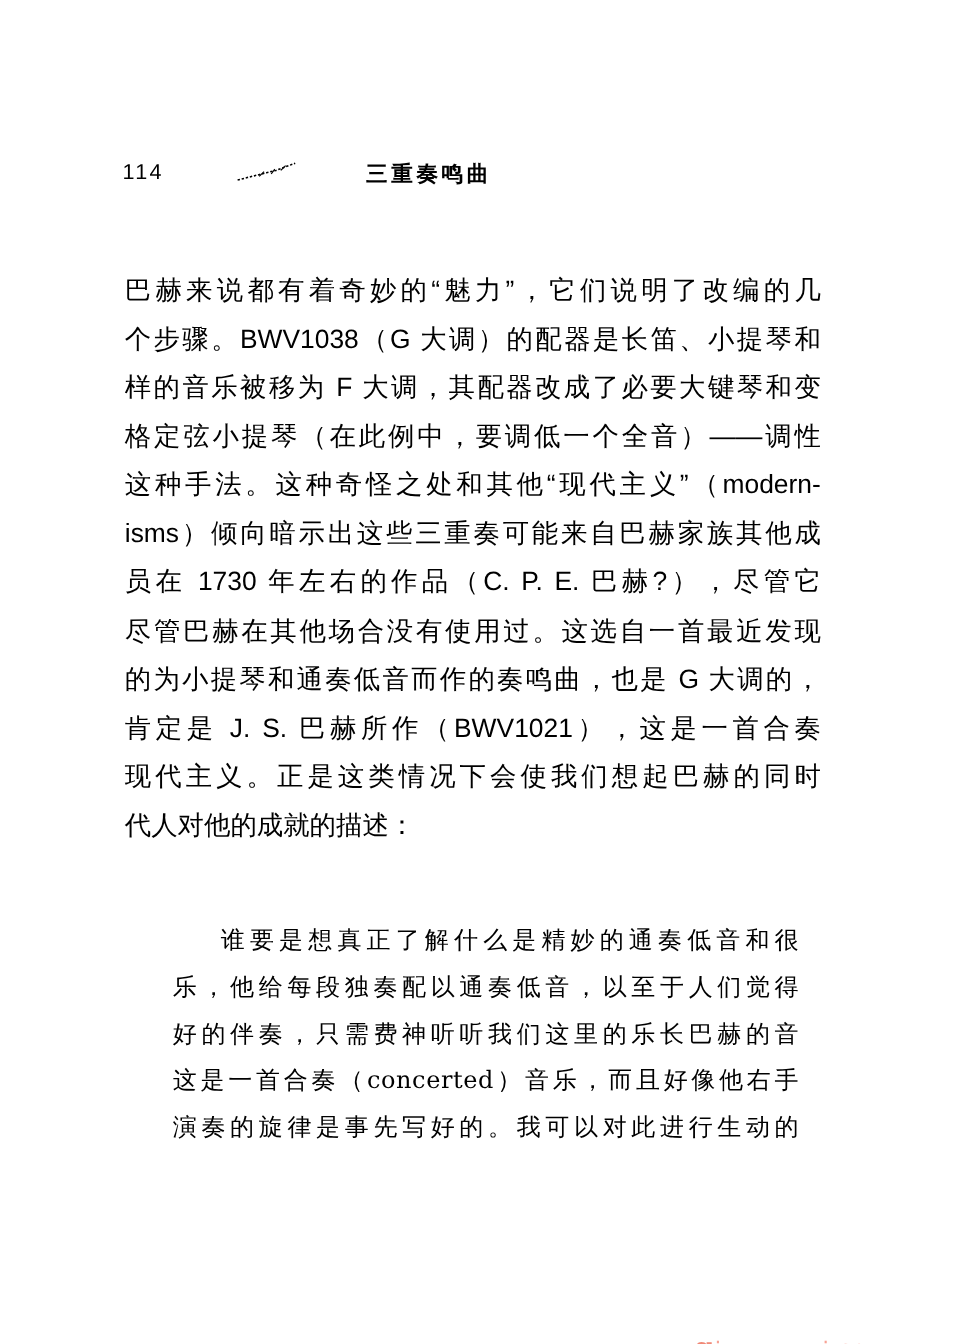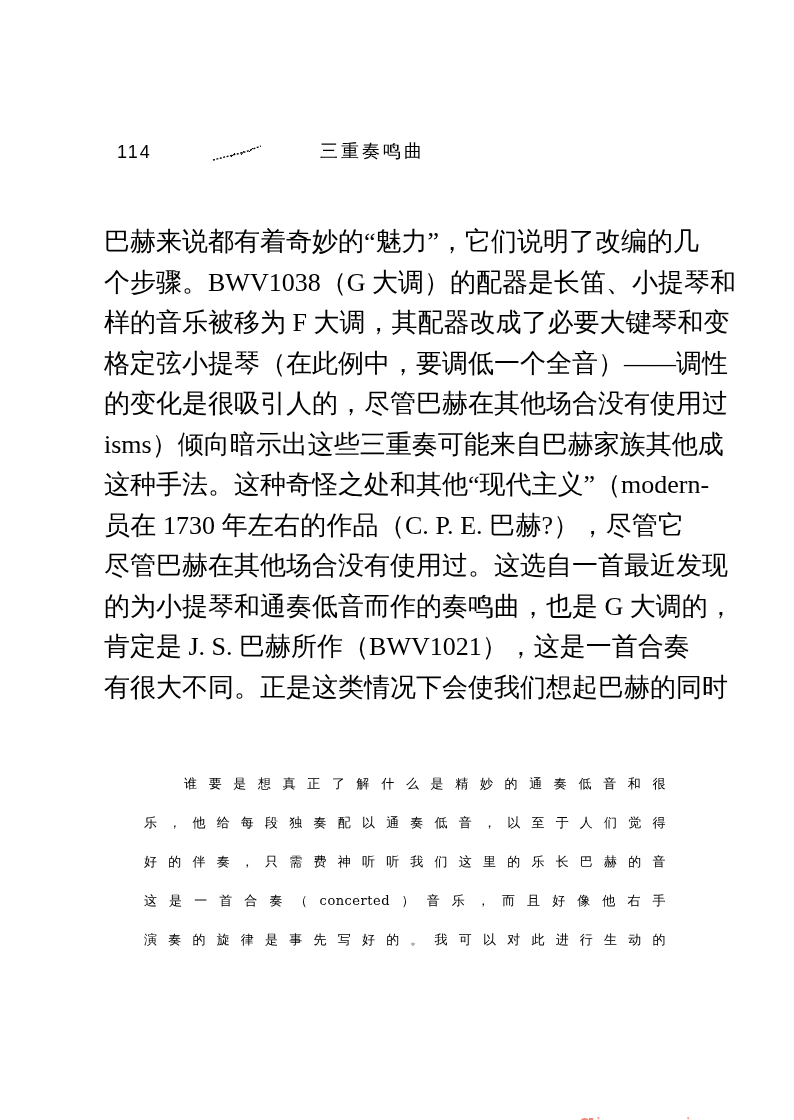--- a/index.html
+++ b/index.html
@@ -11,68 +11,68 @@
       width: 794px;
       height: 1120px;
       position: relative;
       overflow: hidden;
       font-family: "DejaVu Serif", "Liberation Serif", serif;
       color: #000000;
     }
     .header {
       position: absolute;
       top: 133px;
-      left: 117px;
+      left: 102px;
       height: 30px;
       display: flex;
-      align-items: flex-end;
+      align-items: flex-start;
       gap: 24px;
     }
     .page-number {
       font-family: "Liberation Sans", "DejaVu Sans", sans-serif;
       font-size: 18px;
       letter-spacing: 2px;
       width: 70px;
     }
     .ornament {
       width: 55px;
       height: 20px;
       margin-right: 30px;
     }
     .running-title {
       font-family: "DejaVu Sans", sans-serif;
-      font-weight: normal;
+      font-weight: bold;
       font-size: 18px;
       letter-spacing: 3px;
     }
     .body-text {
       position: absolute;
       left: 104px;
       top: 222px;
       width: 580px;
     }
     .line {
       height: 40.5px;
       line-height: 40.5px;
-      font-size: 26px;
+      font-size: 22px;
       white-space: nowrap;
       text-align: justify;
       text-align-last: justify;
-      font-family: Liberation Serif, serif;
+      font-family: Liberation Sans, sans-serif;
     }
     .quote {
       position: absolute;
       left: 144px;
       top: 764px;
       width: 522px;
     }
     .qline {
       height: 39px;
       line-height: 39px;
-      font-size: 13px;
+      font-size: 20px;
       white-space: nowrap;
       text-align: justify;
       text-align-last: justify;
       font-family: "DejaVu Serif", serif;
       letter-spacing: 0.5px;
     }
     .qline.first {
       padding-left: 40px;
     }
     .watermark {
@@ -106,28 +106,28 @@
     <path d="M20 14 L24 10 M30 12 L33 8 M38 9 L42 5" stroke="#000" stroke-width="1" fill="none"></path>
   </svg>
   <span class="running-title">三重奏鸣曲</span>
 </div>
 
 <div class="body-text">
   <div class="line">巴赫来说都有着奇妙的“魅力”，它们说明了改编的几</div>
   <div class="line">个步骤。BWV1038（G 大调）的配器是长笛、小提琴和</div>
   <div class="line">样的音乐被移为 F 大调，其配器改成了必要大键琴和变</div>
   <div class="line">格定弦小提琴（在此例中，要调低一个全音）——调性</div>
-  <div class="line">的变化是很吸引人的，尽管巴赫在其他场合没有使用过</div>
+  <div class="line">这种手法。这种奇怪之处和其他“现代主义”（modern-</div>
   <div class="line">isms）倾向暗示出这些三重奏可能来自巴赫家族其他成</div>
-  <div class="line">这种手法。这种奇怪之处和其他“现代主义”（modern-</div>
   <div class="line">员在 1730 年左右的作品（C. P. E. 巴赫?），尽管它</div>
   <div class="line">尽管巴赫在其他场合没有使用过。这选自一首最近发现</div>
   <div class="line">的为小提琴和通奏低音而作的奏鸣曲，也是 G 大调的，</div>
   <div class="line">肯定是 J. S. 巴赫所作（BWV1021），这是一首合奏</div>
-  <div class="line">有很大不同。正是这类情况下会使我们想起巴赫的同时</div>
+  <div class="line">现代主义。正是这类情况下会使我们想起巴赫的同时</div>
+  <div class="line" style="text-align:left;text-align-last:left;">代人对他的成就的描述：</div>
 </div>
 
 <div class="quote">
   <div class="qline first">谁要是想真正了解什么是精妙的通奏低音和很</div>
   <div class="qline">乐，他给每段独奏配以通奏低音，以至于人们觉得</div>
   <div class="qline">好的伴奏，只需费神听听我们这里的乐长巴赫的音</div>
   <div class="qline">这是一首合奏（concerted）音乐，而且好像他右手</div>
   <div class="qline">演奏的旋律是事先写好的。我可以对此进行生动的</div>
 </div>
 

